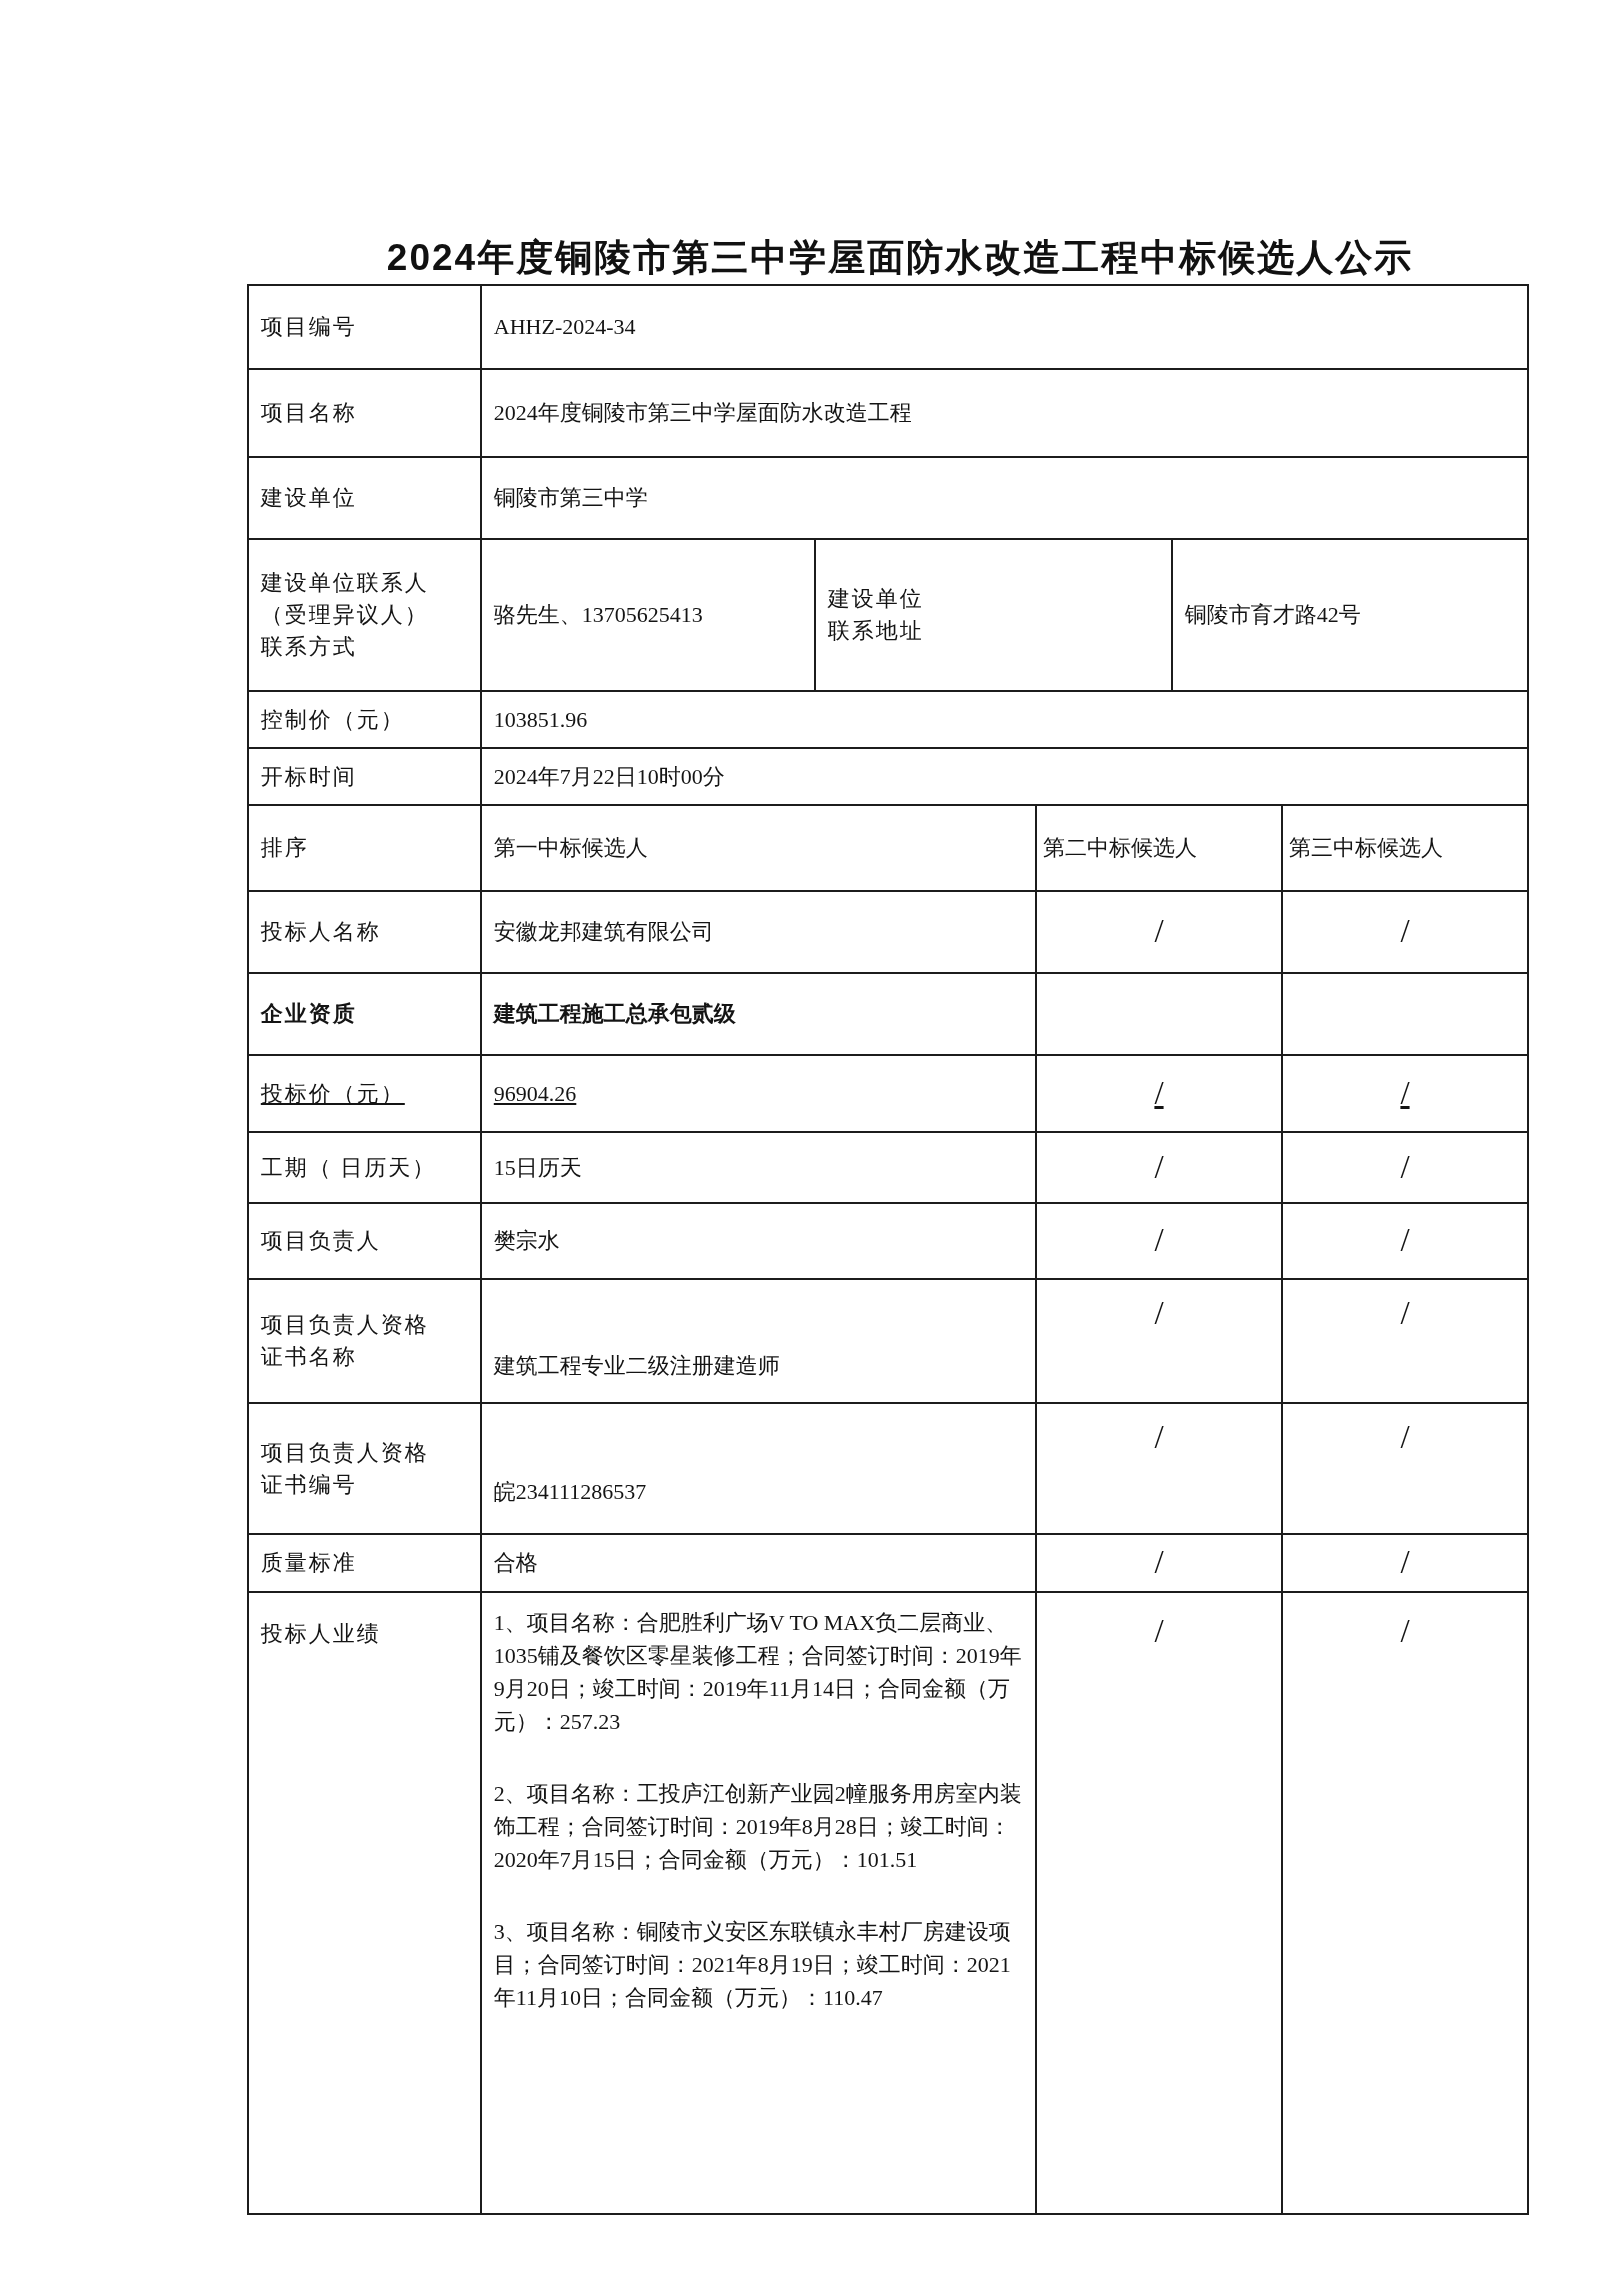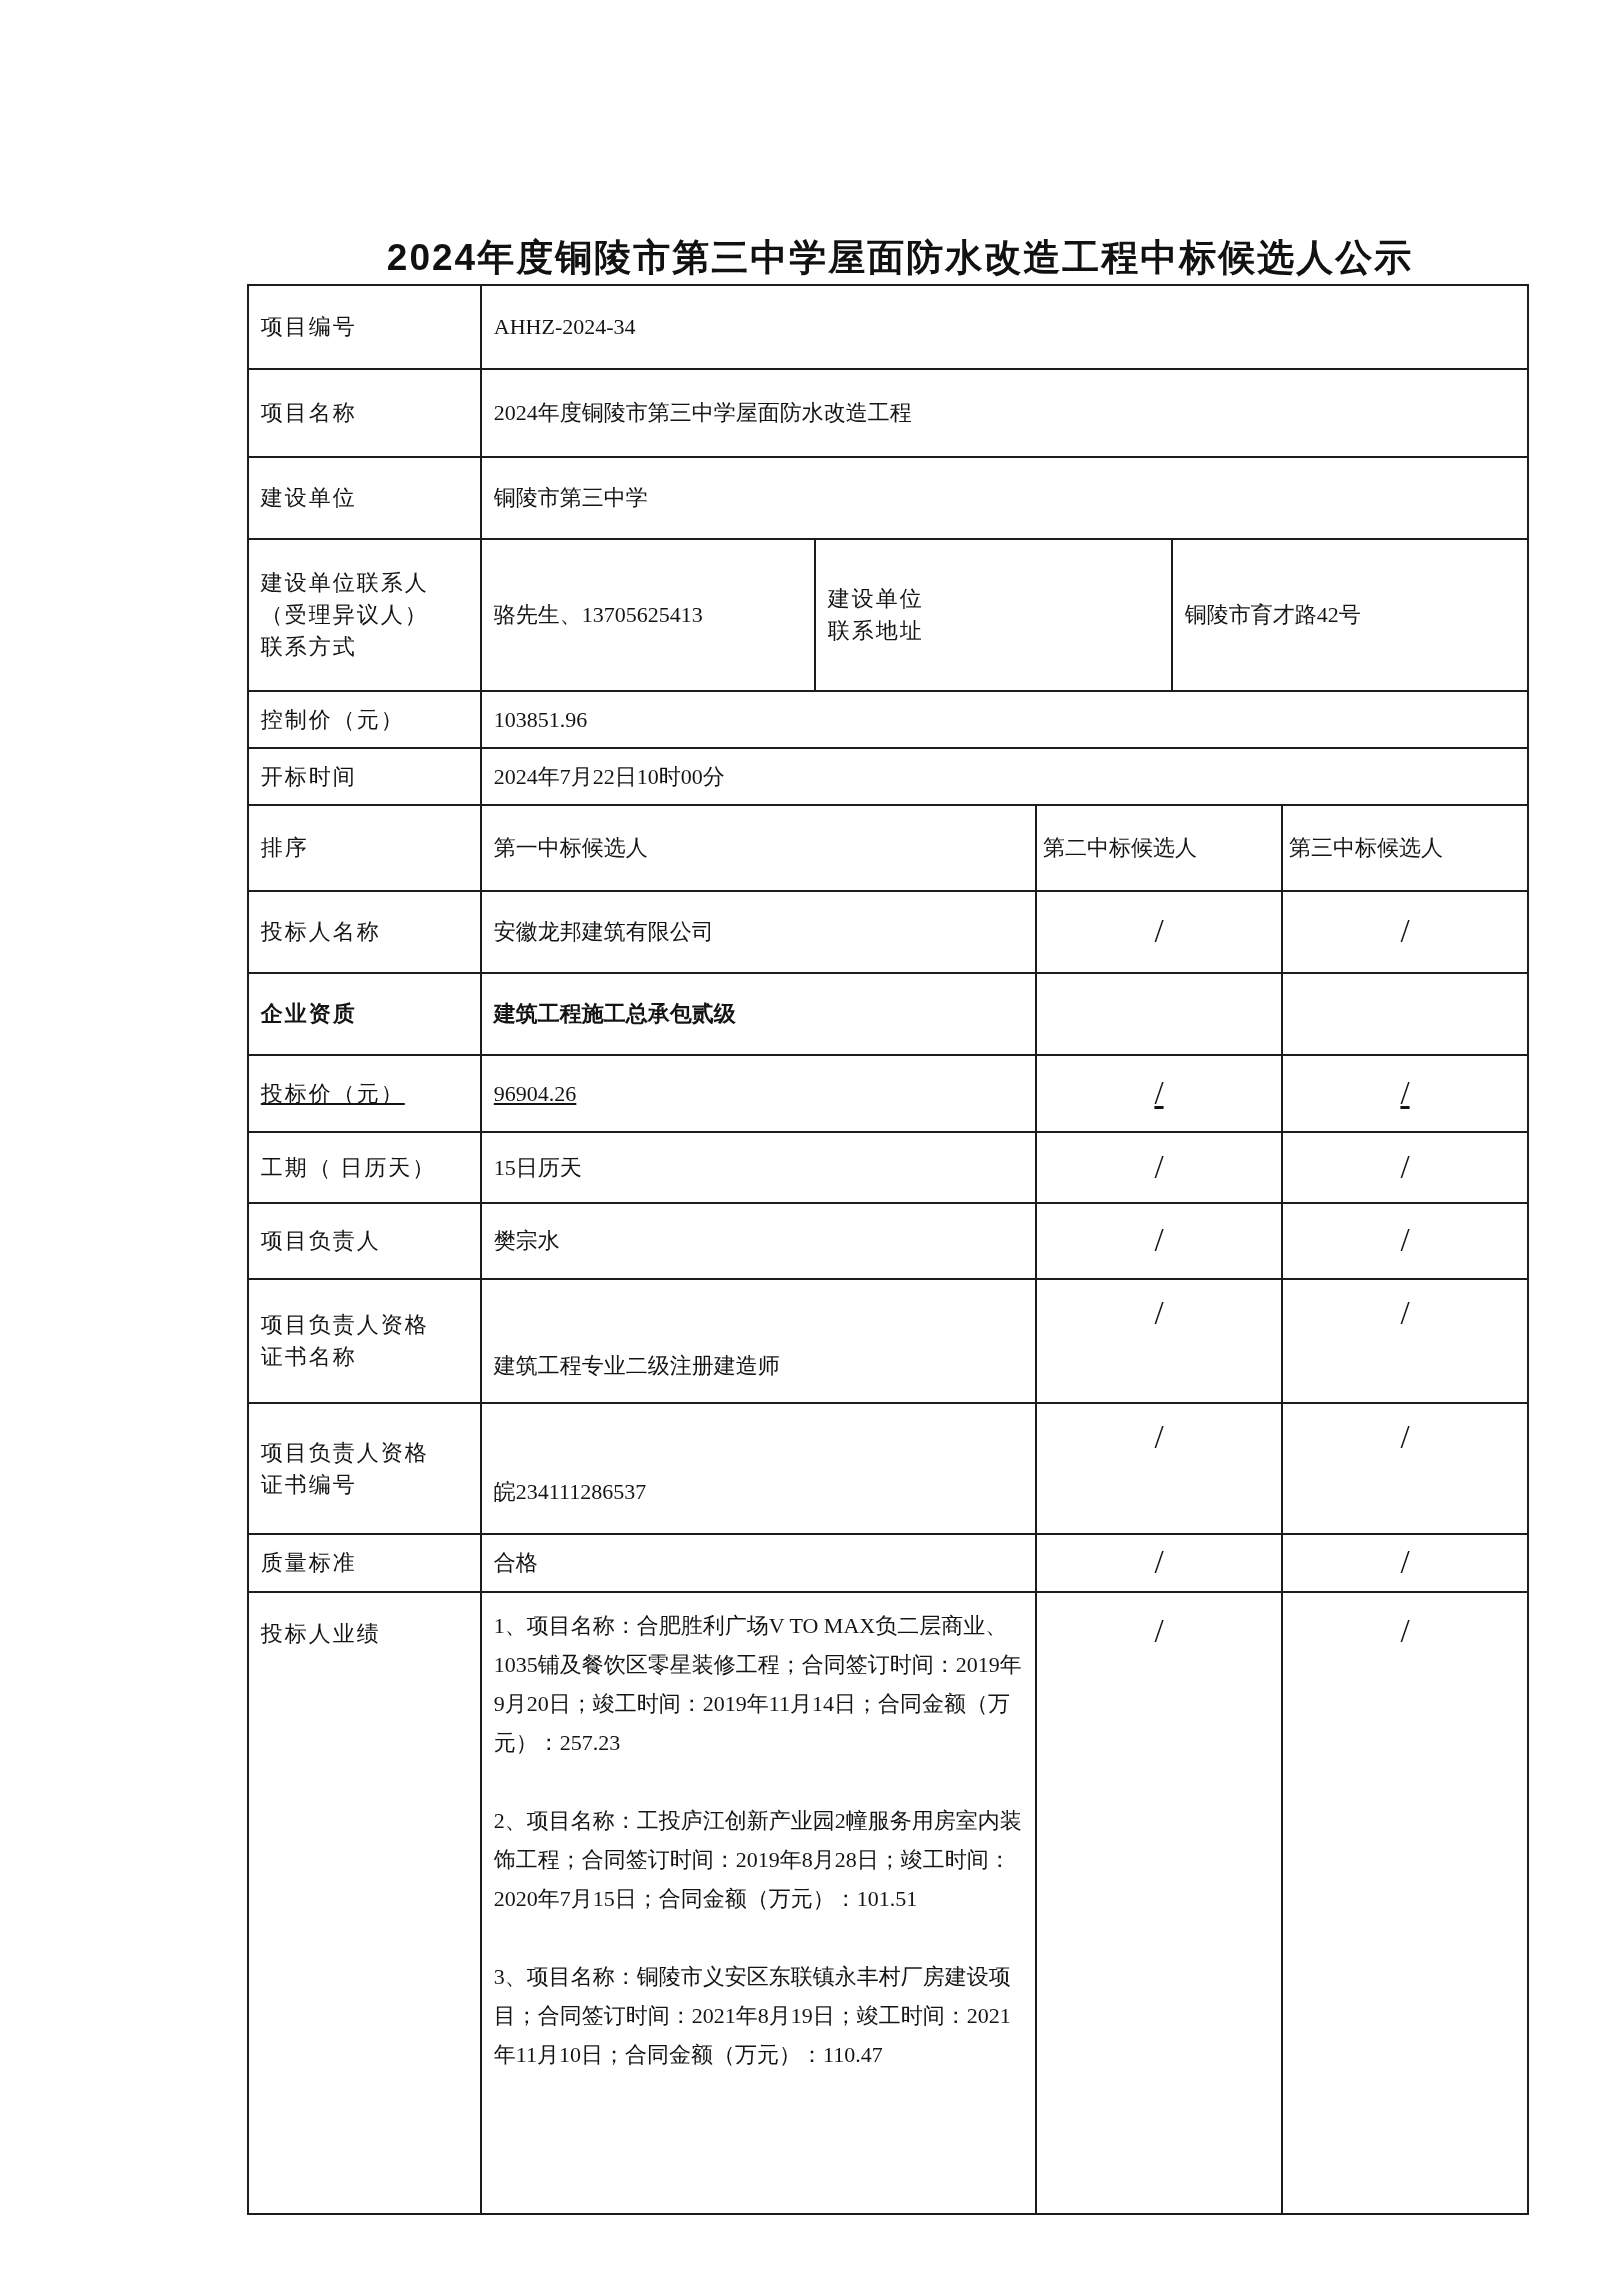--- a/index.html
+++ b/index.html
@@ -70,21 +70,21 @@
   
   .rb7 td.val{vertical-align:bottom;padding-bottom:20px;}
   .rb7 td.slash, .rb8 td.slash{vertical-align:top;padding-top:9.8px;}
   .rb8 td.val{vertical-align:bottom;padding-bottom:25.5px;}
   .rb10 td{vertical-align:top;}
   .rb10 td.lab{padding-top:25.5px;margin-top:39px;}
   .rb10 td.val{padding-top:13.7px;}
   .rb10 td.slash{padding-top:15.7px;}
   .perf p{
     margin:0 0 39px 0;
-    line-height:39px;
+    line-height:33px;
   }
   .perf p:last-child{margin-bottom:0;}
 </style>
 </head>
 <body>
 
 <div class="page">
 
   <h1 class="title">2024年度铜陵市第三中学屋面防水改造工程中标候选人公示</h1>
 

